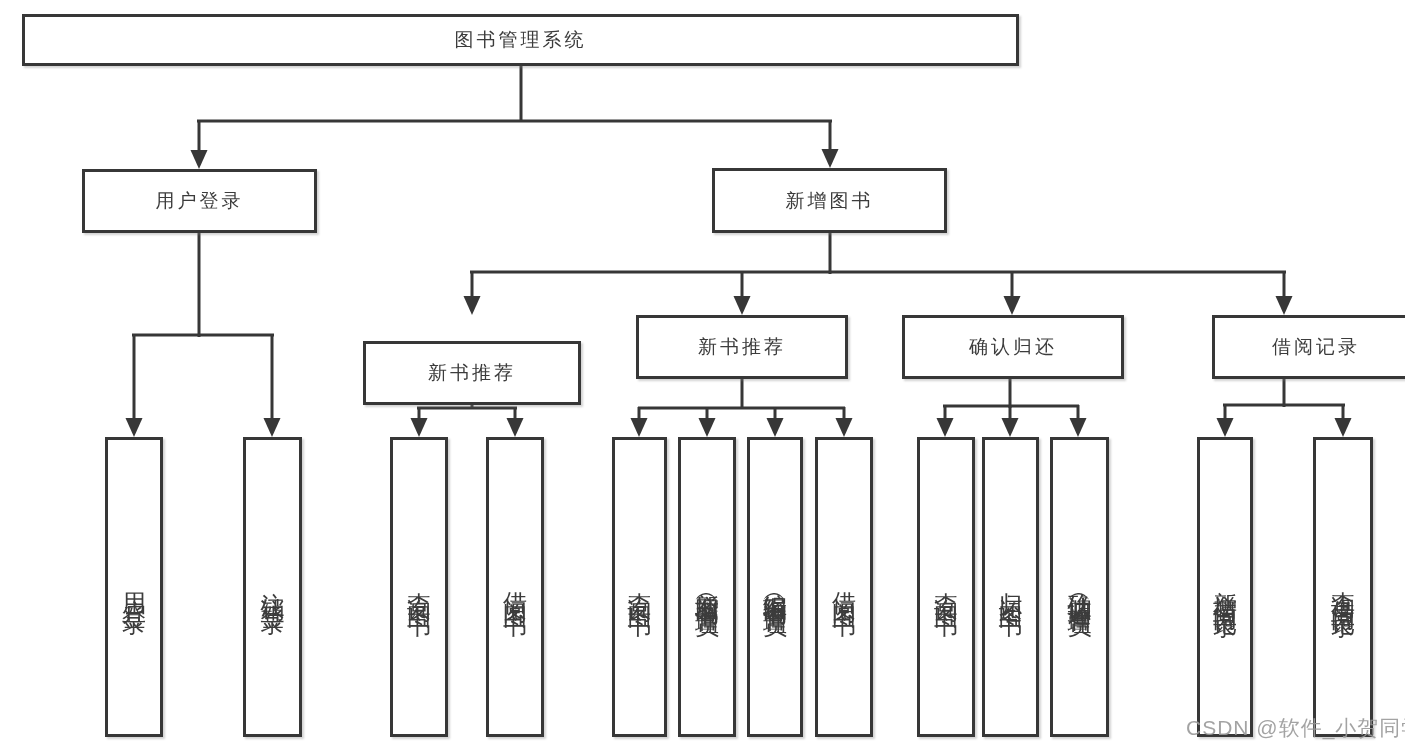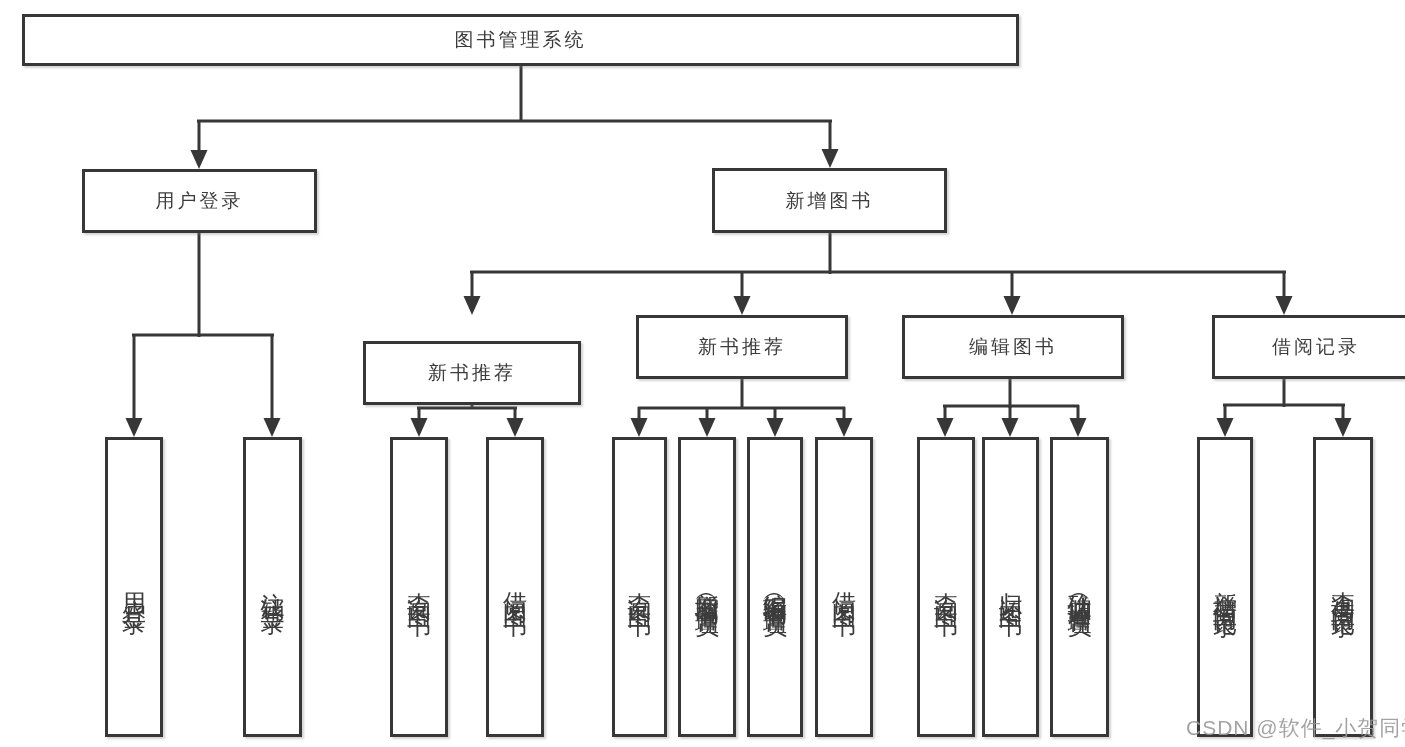--- a/index.html
+++ b/index.html
@@ -153,21 +153,21 @@
     <span class="lbl">新增图书</span>
   </div>
 
   <div class="hbox" style="left:363px; top:315px; width:218px; height:64px;margin-top:26px;">
     <span class="lbl">新书推荐</span>
   </div>
   <div class="hbox" style="left:636px; top:315px; width:212px; height:64px;">
     <span class="lbl">新书推荐</span>
   </div>
   <div class="hbox" style="left:902px; top:315px; width:222px; height:64px;">
-    <span class="lbl">编辑图书</span>
+    <span class="lbl">确认归还</span>
   </div>
   <div class="hbox" style="left:1212px; top:315px; width:208px; height:64px;">
     <span class="lbl">借阅记录</span>
   </div>
 
   <div class="vbox" style="left:105px; top:437px; width:58px; height:300px;">
     <span class="vlbl roomy">用户登录</span>
   </div>
   <div class="vbox" style="left:243px; top:437px; width:59px; height:300px;">
     <span class="vlbl roomy">注销登录</span>

